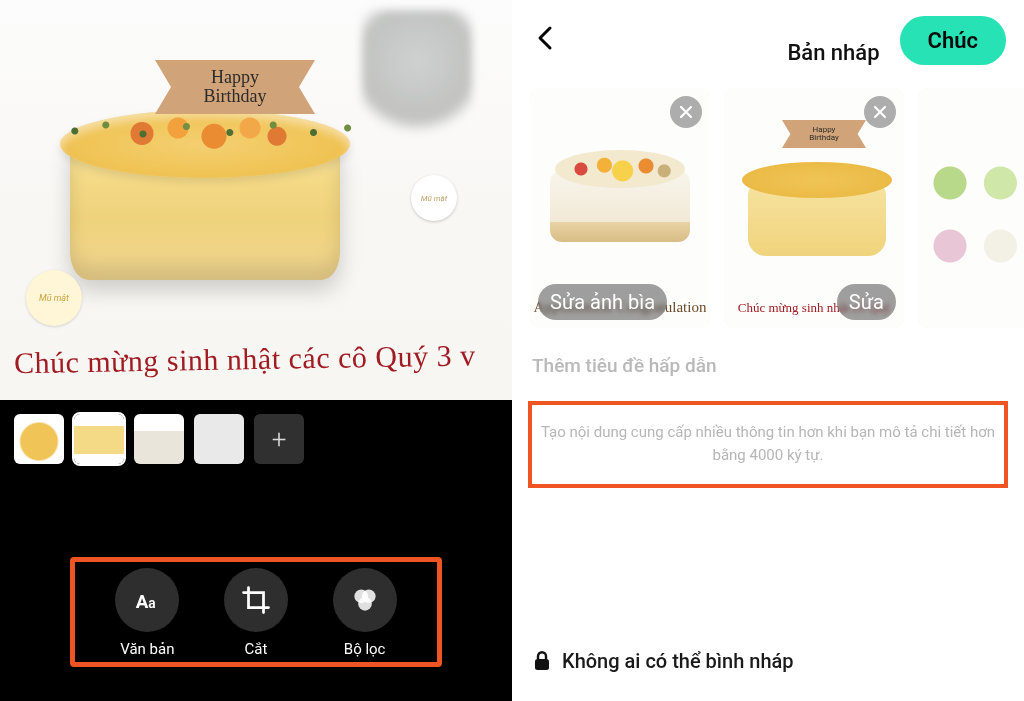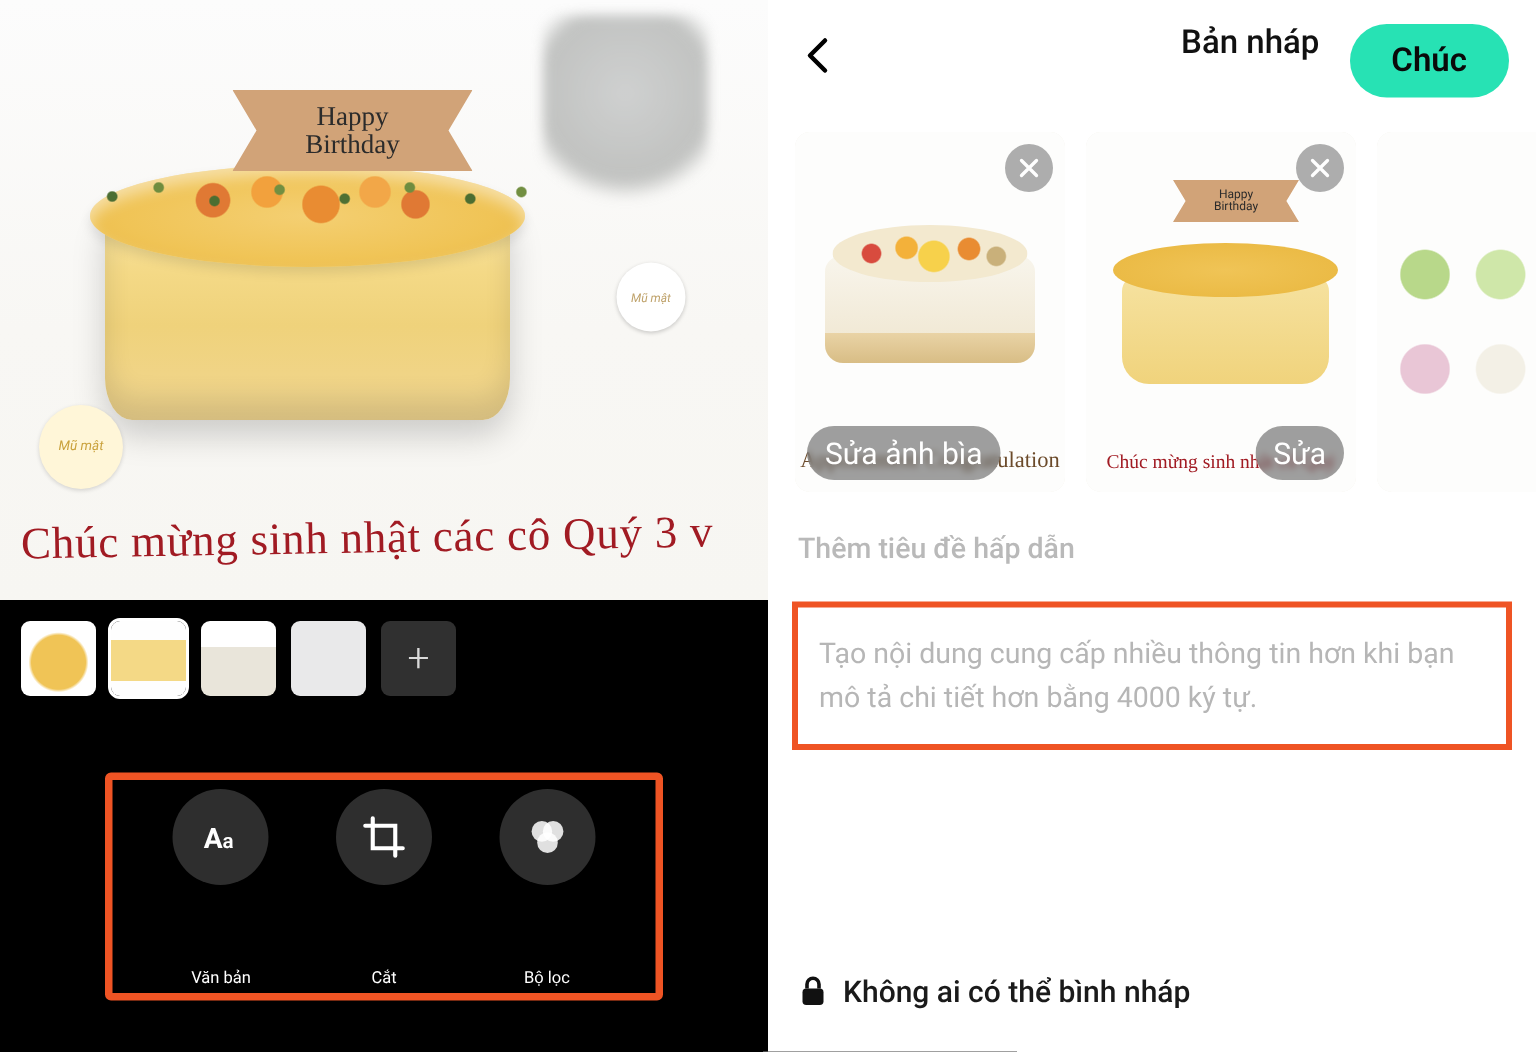--- a/index.html
+++ b/index.html
@@ -137,36 +137,36 @@
     display:flex; justify-content:space-around; align-items:flex-start;
   }
   .tool {
     display:flex; flex-direction:column; align-items:center; gap:8px;
     color:#fff;
   }
   .tool-circle {
     width:64px; height:64px; border-radius:50%; background:#2e2e2e;
     display:flex; align-items:center; justify-content:center;
   }
-  .tool-label { font-size:11px; color:#fff;margin-top:47px; }
+  .tool-label { font-size:15px; color:#fff; }
   .icon-svg { width:30px; height:30px; stroke:#fff; fill:none; stroke-width:2.2; }
   .icon-svg.fill { fill:#fff; stroke:none; }
 
   
   .right-panel {
     width:50%; height:100%; background:#fff;
     display:flex; flex-direction:column;
     padding-bottom:10px;
   }
   .topbar {
     height:80px; display:flex; align-items:center; justify-content:space-between;
     padding:0 18px;
   }
   .back-btn { font-size:30px; font-weight:300; line-height:1; padding:4px 6px; cursor:pointer; }
-  .top-right { display:flex; align-items:flex-start; gap:20px; }
+  .top-right { display:flex; align-items:flex-end; gap:20px; }
   .draft-link { font-size:22px; color:#111; font-weight:500; }
   .publish-btn {
     background:#27e2b4; color:#0a0a0a; font-size:22px; font-weight:600;
     padding:12px 28px; border-radius:999px;
   }
 
   .gallery {
     display:flex; gap:14px; padding:8px 0 8px 18px; overflow:hidden;
   }
   .gal-item {
@@ -254,22 +254,22 @@
   }
 
   .title-input {
     padding:18px 20px 6px;
     font-size:19px; color:#b9b9b9; font-weight:500;
   }
 
   .desc-highlight {
     margin:18px 16px 8px;
     border:4px solid #ef5424;
-    padding:16px 14px;
-    font-size:19px; line-height:1.55; color:#b6b6b6;
+    padding:16px 2px;
+    font-size:15px; line-height:1.55; color:#b6b6b6;text-align:center;
   }
 
   .spacer { flex:1; }
 
   .comment-row {
     padding:16px 20px 18px;
     display:flex; align-items:center; gap:10px;
     font-size:20px; color:#1a1a1a; font-weight:500;
   }
   .lock-icon { width:20px; height:22px; display:inline-block; }

